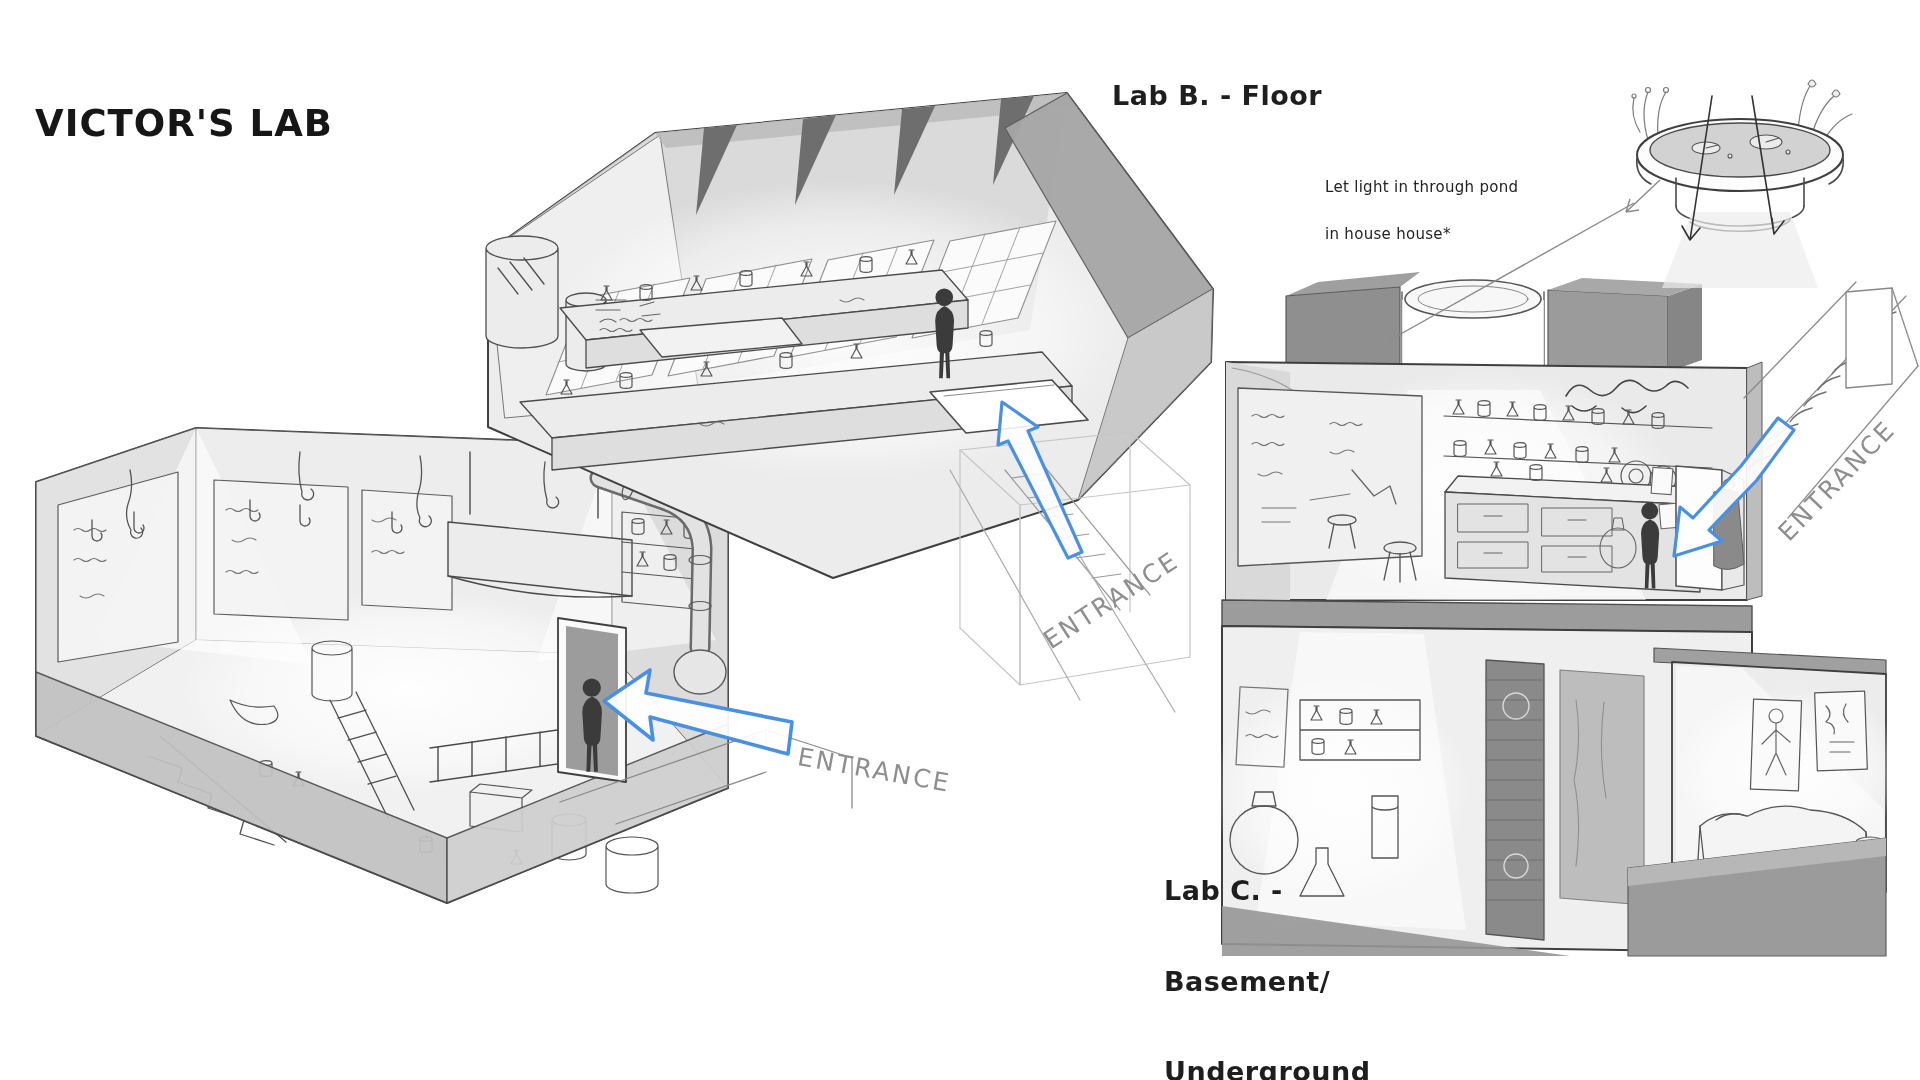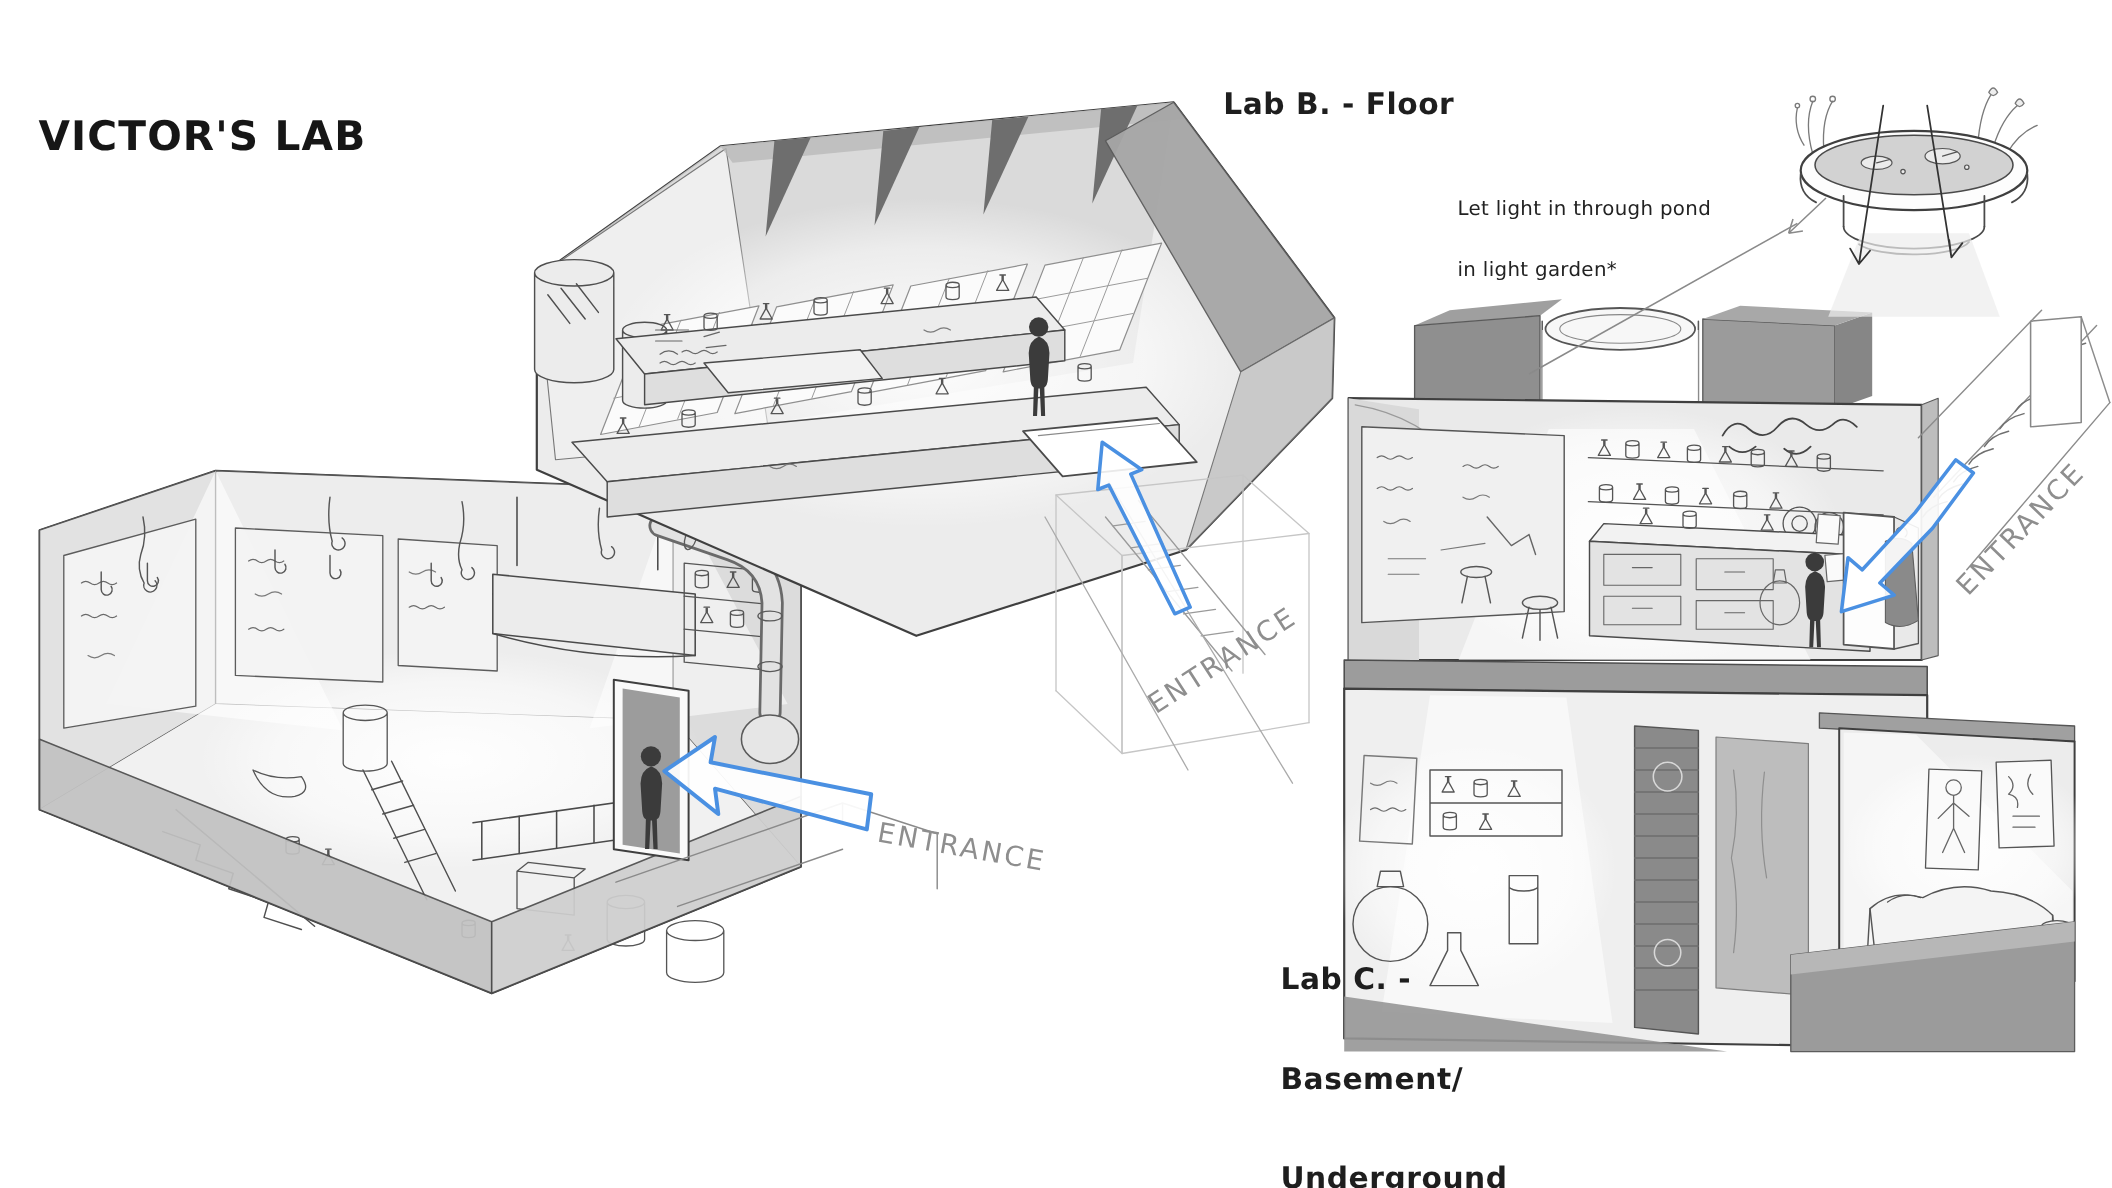--- a/index.html
+++ b/index.html
@@ -11,21 +11,21 @@
   .txt{position:absolute;white-space:pre;}
   .title{
     left:35px;top:98px;font-size:37px;font-weight:700;letter-spacing:1px;
     line-height:1.42;color:#161616;
   }
   .lab-label{font-size:27px;font-weight:600;color:#1e1e1e;letter-spacing:.5px;}
   .lab-a-label{left:96px;top:380px;}
   .lab-b-label{left:1112px;top:80px;}
   .lab-c-label{left:1164px;top:868px;line-height:1.68;}
   .note{
-    left:1325px;top:176px;font-size:18px;font-weight:500;color:#222;line-height:1.55;
+    left:1325px;top:176px;font-size:15px;font-weight:500;color:#222;line-height:1.55;
     letter-spacing:.3px;
   }
   .entrance{
     font-size:25px;font-weight:500;color:#8e8e8e;letter-spacing:2.5px;
     transform-origin:0 50%;
   }
   .entrance-a{left:798px;top:742px;transform:rotate(10deg);}
   .entrance-b{left:1046px;top:628px;transform:rotate(-33deg);}
   .entrance-c{left:1783px;top:522px;transform:rotate(-46deg);}
 </style>
@@ -452,19 +452,19 @@
 
 <div class="txt title"><span>VICTOR'S LAB</span><br>
 </div>
 
 <div class="txt lab-label lab-b-label">Lab B. - Floor</div>
 <div class="txt lab-label lab-c-label"><span>Lab C. -</span><br>
 <span>Basement/</span><br>
 <span>Underground</span></div>
 
 <div class="txt note"><span>Let light in through pond</span><br>
-<span>in light garden*</span></div>
+<span>in house house*</span></div>
 
 <div class="txt entrance entrance-a">ENTRANCE</div>
 <div class="txt entrance entrance-b">ENTRANCE</div>
 <div class="txt entrance entrance-c">ENTRANCE</div>
 
 </div>
 
 </body></html>

